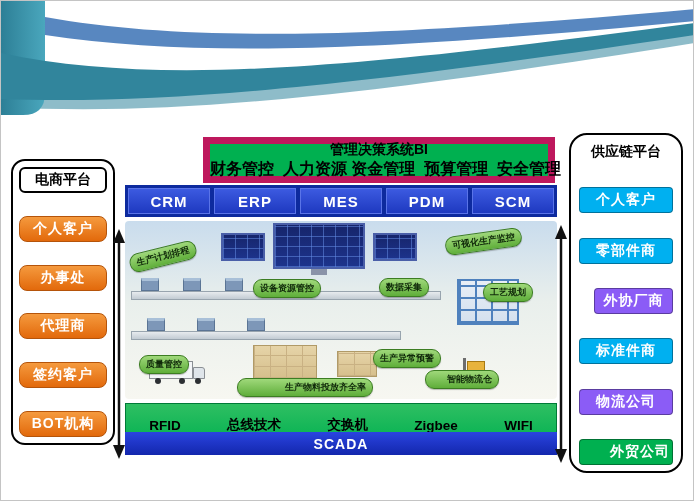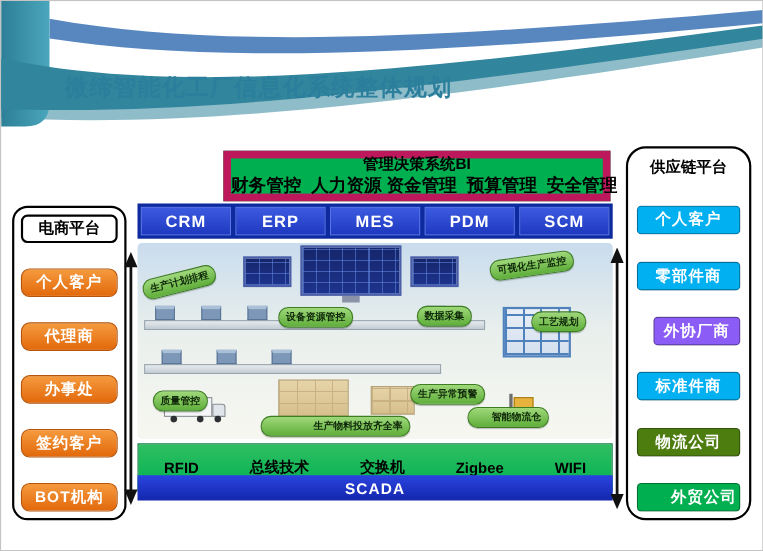--- a/index.html
+++ b/index.html
@@ -65,21 +65,21 @@
   .co7 { left:248px; top:128px; }
   .co8 { left:112px; top:157px;padding-left:47px; }
   .co9 { left:300px; top:149px;padding-left:21px; }
 
   
   .network { position:absolute; left:124px; top:402px; width:432px; height:44px; background:linear-gradient(180deg,#2fbf62,#00b050); border:1px solid #007a37; display:flex; justify-content:space-around; align-items:center; font-size:13.5px; font-weight:bold; color:#000; }
   .scada { position:absolute; left:124px; top:431px; width:432px; height:23px; background:linear-gradient(180deg,#2a44e0,#1327ad); color:#fff; font-weight:bold; font-size:14px; display:flex; align-items:center; justify-content:center; letter-spacing:1px; }
 
   
   .panel { position:absolute; border:2px solid #000; border-radius:14px; display:flex; flex-direction:column; justify-content:space-between; background:#fff; }
-  .panel-left  { left:10px;  top:158px; width:104px; height:286px; padding:6px;margin-top:28px; }
+  .panel-left  { left:10px;  top:158px; width:104px; height:286px; padding:6px; }
   .panel-right { left:568px; top:132px; width:114px; height:340px; padding:6px 8px; border-radius:18px; }
   .p-header { font-size:14px; font-weight:bold; text-align:center; color:#000; padding:2px 0; }
   .p-header.boxed { border:2px solid #000; border-radius:6px; }
   .p-item { height:26px; display:flex; align-items:center; justify-content:center; color:#fff; font-weight:bold; font-size:14px; letter-spacing:1px; border-radius:8px; }
   .orange { background:linear-gradient(180deg,#f59a3e,#e2690b); border:1px solid #b5540a; }
   .sc-item { border-radius:4px; border:1px solid rgba(0,0,0,.35); }
 
   .v-arrow { position:absolute; }
 </style>
 </head>
@@ -93,21 +93,20 @@
         <stop offset="0" stop-color="#2d7f96"></stop>
           <stop offset="1" stop-color="#4aa7bd"></stop>
       </linearGradient>
     </defs>
     <path d="M44,16 C200,44 400,34 694,8 L694,20 C400,48 200,58 44,34 Z" fill="#4f81bd" opacity="0.95"></path>
     <path d="M0,60 C180,92 380,70 694,24 L694,42 C380,92 180,116 0,106 Z" fill="#31859c" opacity="0.55"></path>
     <path d="M0,0 H44 V92 Q44,114 22,114 H0 Z" fill="url(#tealg)"></path>
     <path d="M0,52 C160,86 360,66 694,22 L694,34 C360,84 170,104 0,98 Z" fill="#31859c"></path>
   </svg>
 
-  <div class="page-title">微缔智能化工厂信息化系统整体规划</div>
 
   <div class="bi">
     <div class="l1">管理决策系统BI</div>
     <div class="l2">财务管控  人力资源 资金管理  预算管理  安全管理</div>
   </div>
 
   <div class="systems">
     <div class="sysbox">CRM</div>
     <div class="sysbox">ERP</div>
     <div class="sysbox">MES</div>
@@ -158,33 +157,33 @@
     <span>总线技术</span>
     <span>交换机</span>
     <span>Zigbee</span>
     <span>WIFI</span>
   </div>
   <div class="scada">SCADA</div>
 
   <div class="panel panel-left">
     <div class="p-header boxed">电商平台</div>
     <div class="p-item orange">个人客户</div>
+    <div class="p-item orange">办事处</div>
     <div class="p-item orange">代理商</div>
-    <div class="p-item orange">办事处</div>
     <div class="p-item orange">签约客户</div>
     <div class="p-item orange">BOT机构</div>
   </div>
 
   <div class="panel panel-right">
     <div class="p-header">供应链平台</div>
     <div class="p-item sc-item" style="background: rgb(0, 176, 240);">个人客户</div>
     <div class="p-item sc-item" style="background: rgb(0, 176, 240);">零部件商</div>
     <div class="p-item sc-item" style="background: #8b5cf6; margin-left: 15px;">外协厂商</div>
     <div class="p-item sc-item" style="background: rgb(0, 176, 240);">标准件商</div>
-    <div class="p-item sc-item" style="background: #4d7c0f;">物流公司</div>
+    <div class="p-item sc-item" style="background: #8b5cf6;">物流公司</div>
     <div class="p-item sc-item" style="background: rgb(0, 176, 80); padding-left: 28px;">外贸公司</div>
   </div>
 
   <svg class="v-arrow" style="left:110px;top:228px;" width="16" height="230">
     <line x1="8" y1="12" x2="8" y2="218" stroke="#111" stroke-width="2.5"></line>
     <polygon points="8,0 2,14 14,14" fill="#111"></polygon>
     <polygon points="8,230 2,216 14,216" fill="#111"></polygon>
   </svg>
   <svg class="v-arrow" style="left:552px;top:224px;" width="16" height="238">
     <line x1="8" y1="12" x2="8" y2="226" stroke="#111" stroke-width="2.5"></line>

